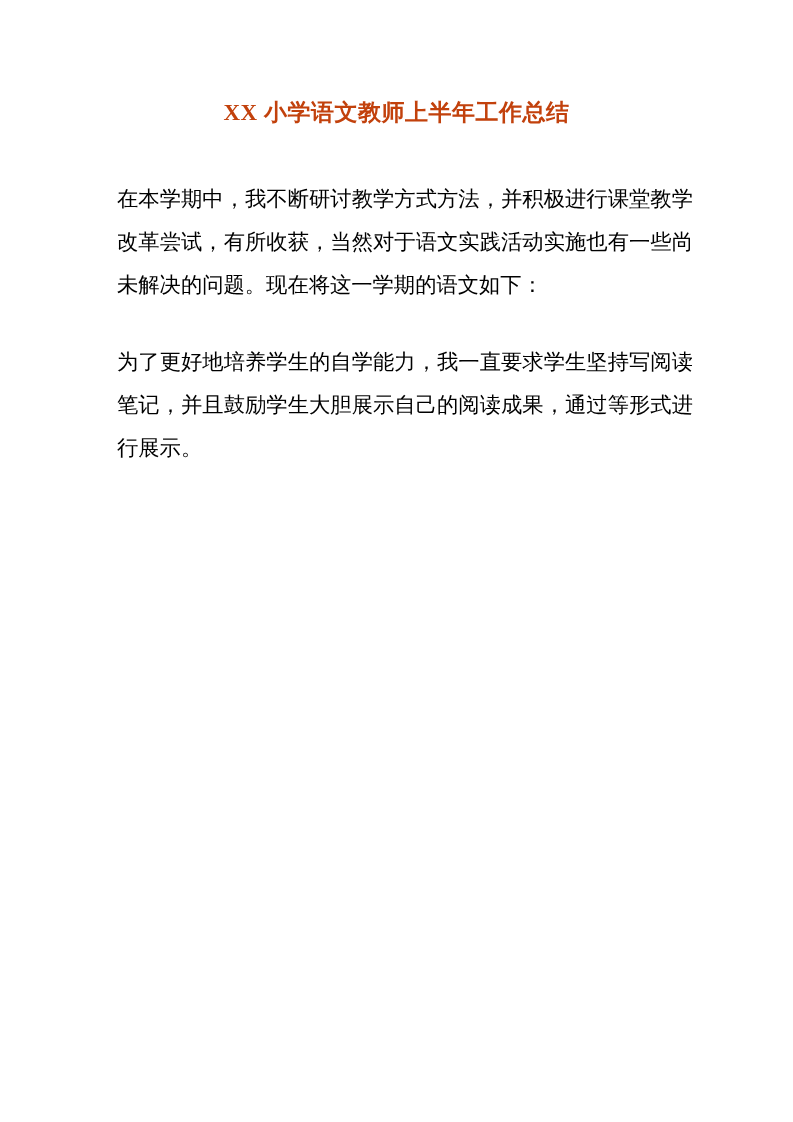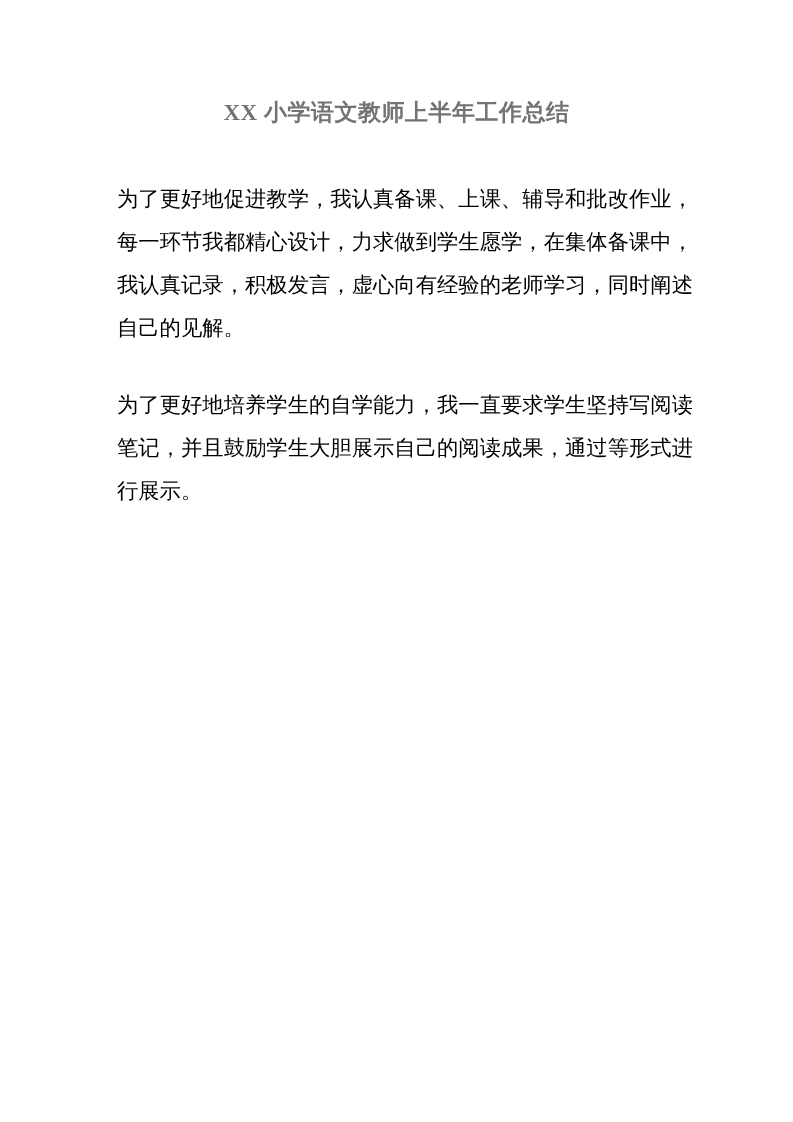--- a/index.html
+++ b/index.html
@@ -38,18 +38,18 @@
     color: #000000;
     text-align: justify;
     text-justify: inter-ideograph;
     font-family: "Liberation Serif", "DejaVu Serif", serif;
   }
 </style>
 </head>
 <body>
 
 <div class="page" style="background: rgb(255, 255, 255);">
-  <h1 class="doc-title" style="color: #737373;">XX 小学语文教师上半年工作总结</h1>
+  <h1 class="doc-title" style="color: #c2410c;">XX 小学语文教师上半年工作总结</h1>
   <div class="doc-body" style="color: rgb(0, 0, 0);">
-      <p class="para">为了更好地促进教学，我认真备课、上课、辅导和批改作业，每一环节我都精心设计，力求做到学生愿学，在集体备课中，我认真记录，积极发言，虚心向有经验的老师学习，同时阐述自己的见解。</p>
+      <p class="para">在本学期中，我不断研讨教学方式方法，并积极进行课堂教学改革尝试，有所收获，当然对于语文实践活动实施也有一些尚未解决的问题。现在将这一学期的语文如下：</p>
       <p class="para">为了更好地培养学生的自学能力，我一直要求学生坚持写阅读笔记，并且鼓励学生大胆展示自己的阅读成果，通过等形式进行展示。</p>
     </div>
 </div>
 
 </body></html>

